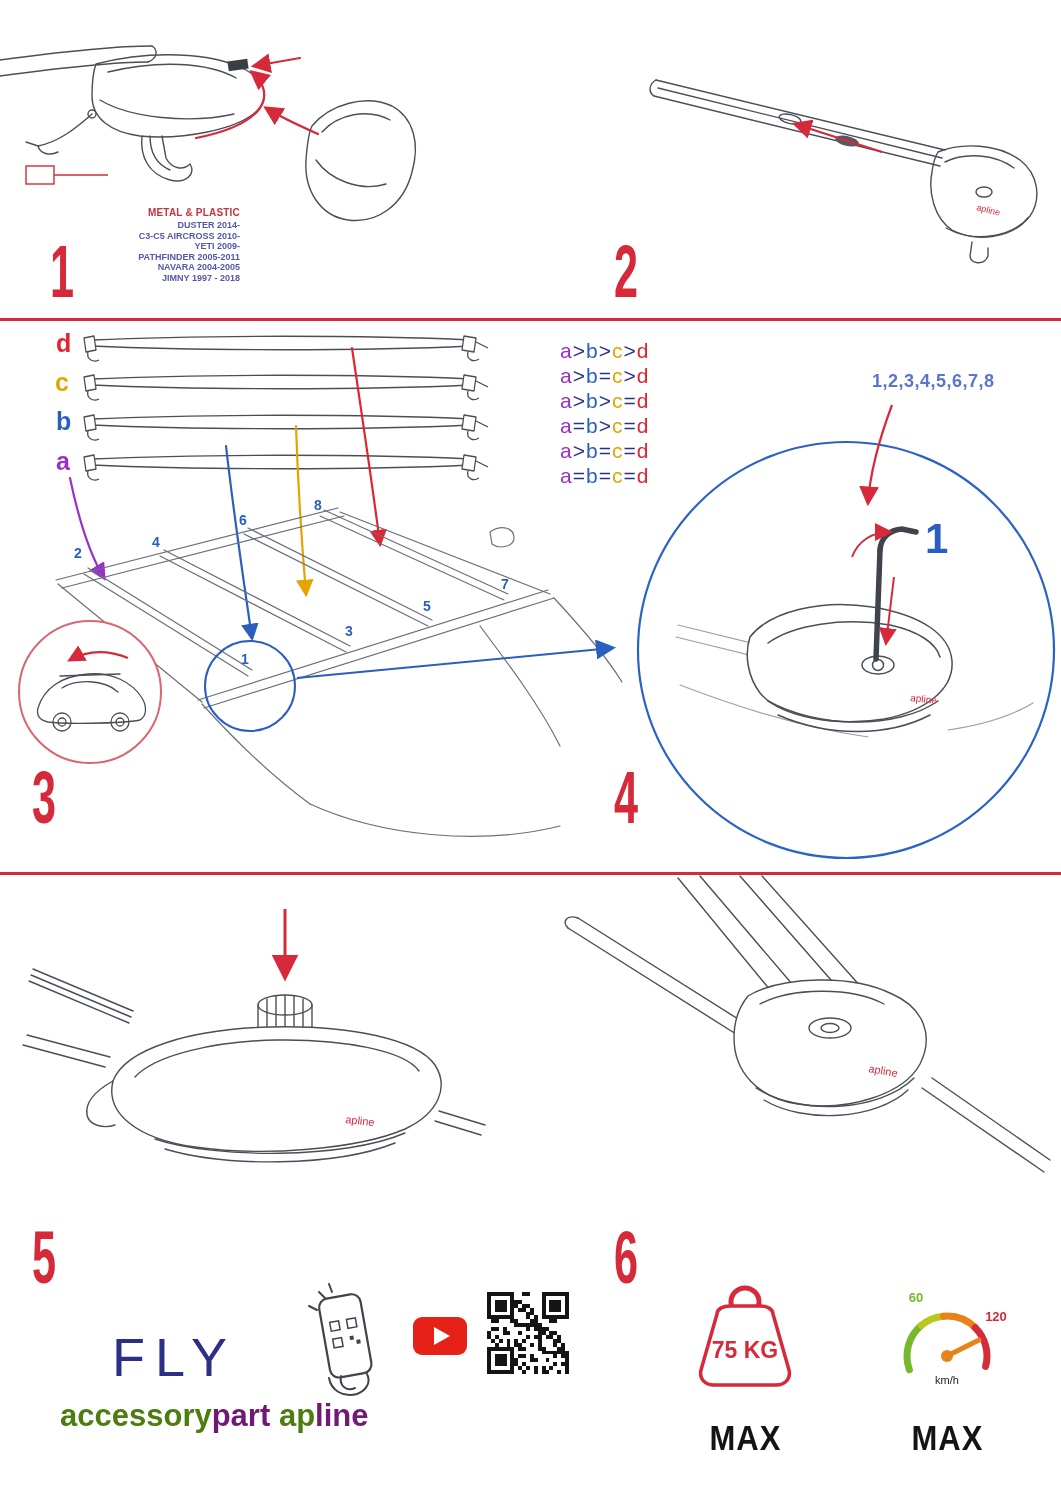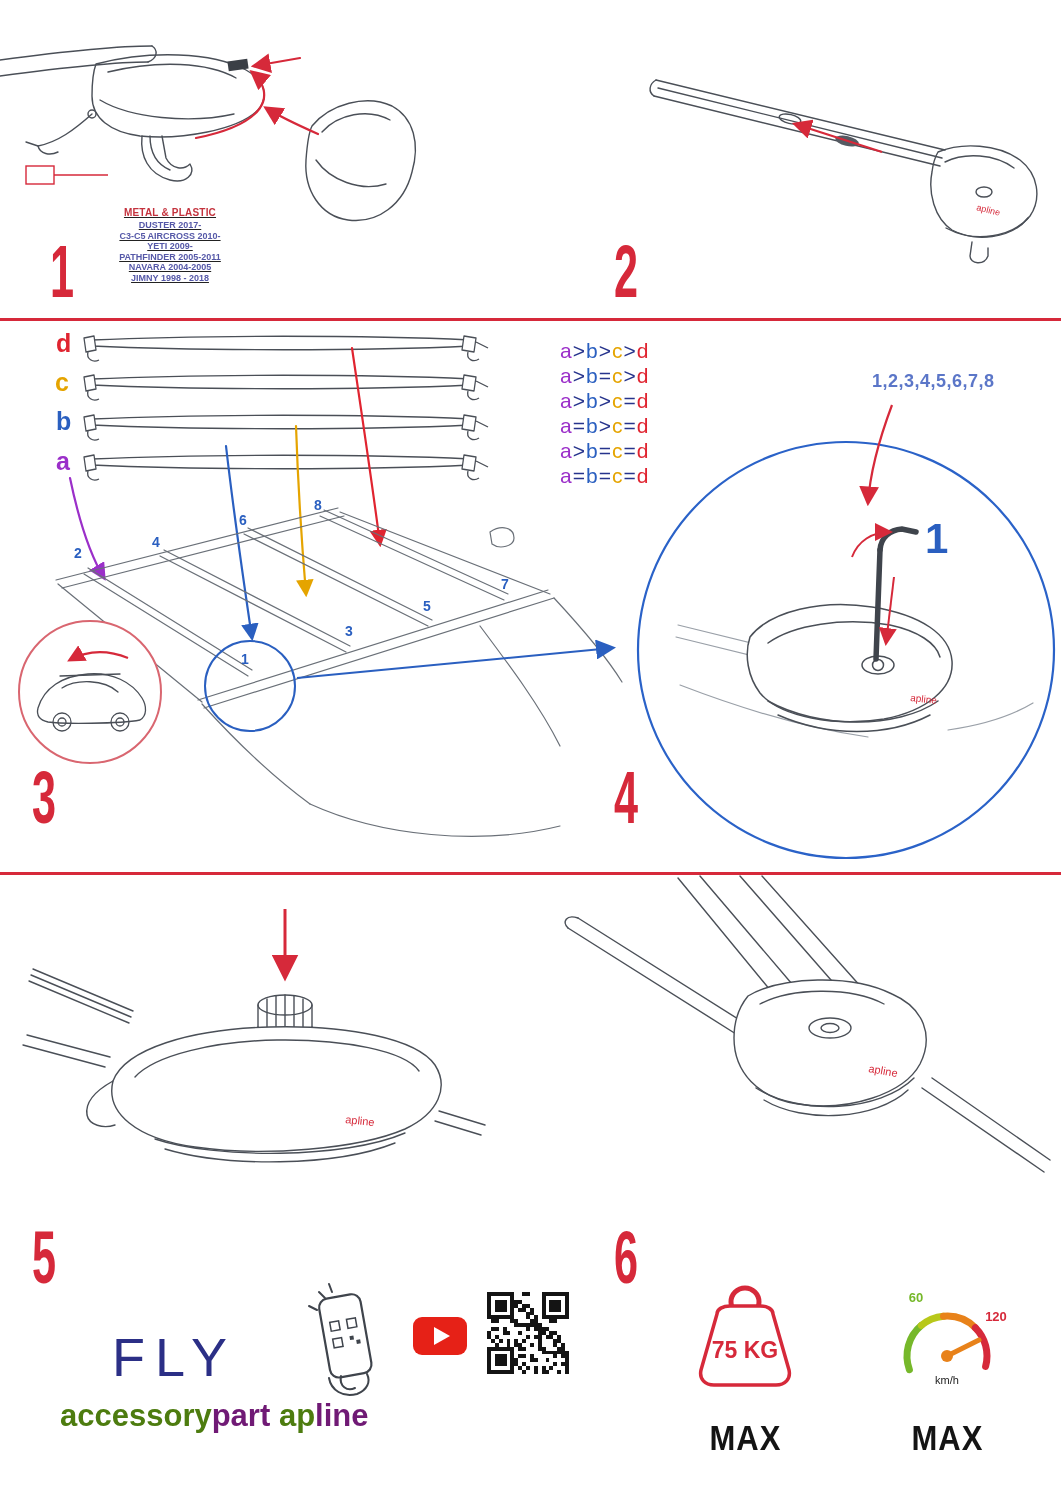--- a/index.html
+++ b/index.html
@@ -8,21 +8,21 @@
     font-family:"Liberation Sans",sans-serif;overflow:hidden;color:#222;
   }
   svg{display:block;overflow:visible;}
   .abs{position:absolute;}
   .divider{position:absolute;left:0;width:100%;height:3px;background:#d6293a;}
   .step-num{
     position:absolute;color:#d6293a;font-weight:700;font-size:54px;line-height:1;
     transform:scale(0.8,1.38);transform-origin:left top;letter-spacing:0;
   }
   
-  .mat-block{position:absolute;left:100px;top:207px;width:140px;text-align:center;text-decoration:underline;}
+  .mat-block{position:absolute;left:100px;top:207px;width:140px;text-align:right;}
   .mat-title{color:#c4333e;font-size:10px;font-weight:700;letter-spacing:.2px;margin-bottom:2px;}
   .veh{color:#5558a8;font-size:9px;font-weight:700;line-height:10.5px;}
   
   .bar-label{position:absolute;font-size:25px;font-weight:700;line-height:1;}
   .lbl-d{color:#e02430;left:56px;top:331px;}
   .lbl-c{color:#e5a400;left:55px;top:370px;}
   .lbl-b{color:#2a5fc0;left:56px;top:409px;}
   .lbl-a{color:#9b2fc9;left:56px;top:449px;}
   .cmp-block{position:absolute;left:560px;top:338px;}
   .cmp-line{font-size:21px;font-weight:400;line-height:25px;letter-spacing:1px;}
@@ -84,26 +84,26 @@
     <path d="M300,28 L254,36" marker-end="url(#s1r)"></path>
   </g>
   <g stroke="#d6293a" stroke-width="1.4" fill="none">
     <rect x="26" y="136" width="28" height="18"></rect>
     <path d="M54,145 L108,145"></path>
   </g>
 </svg>
 
 <div class="mat-block">
   <div class="mat-title">METAL &amp; PLASTIC</div>
-  <div class="veh">DUSTER 2017-</div>
+  <div class="veh">DUSTER 2014-</div>
   <div class="veh">C3-C5 AIRCROSS 2010-</div>
   <div class="veh">YETI 2009-</div>
   <div class="veh">PATHFINDER 2005-2011</div>
   <div class="veh">NAVARA 2004-2005</div>
-  <div class="veh">JIMNY 1998 - 2018</div>
+  <div class="veh">JIMNY 1997 - 2018</div>
 </div>
 
 <svg class="abs" style="left:640px;top:40px" width="420" height="240" viewBox="0 0 420 240">
   <defs>
     <marker id="s2r" markerWidth="9" markerHeight="9" refX="7.5" refY="4.5" orient="auto">
       <path d="M0,0 L9,4.5 L0,9 Z" fill="#d6293a"></path>
     </marker>
   </defs>
   <g stroke="#4a4f57" stroke-width="1.4" fill="none" stroke-linecap="round" stroke-linejoin="round">
     <path d="M16,40 L305,110"></path>

